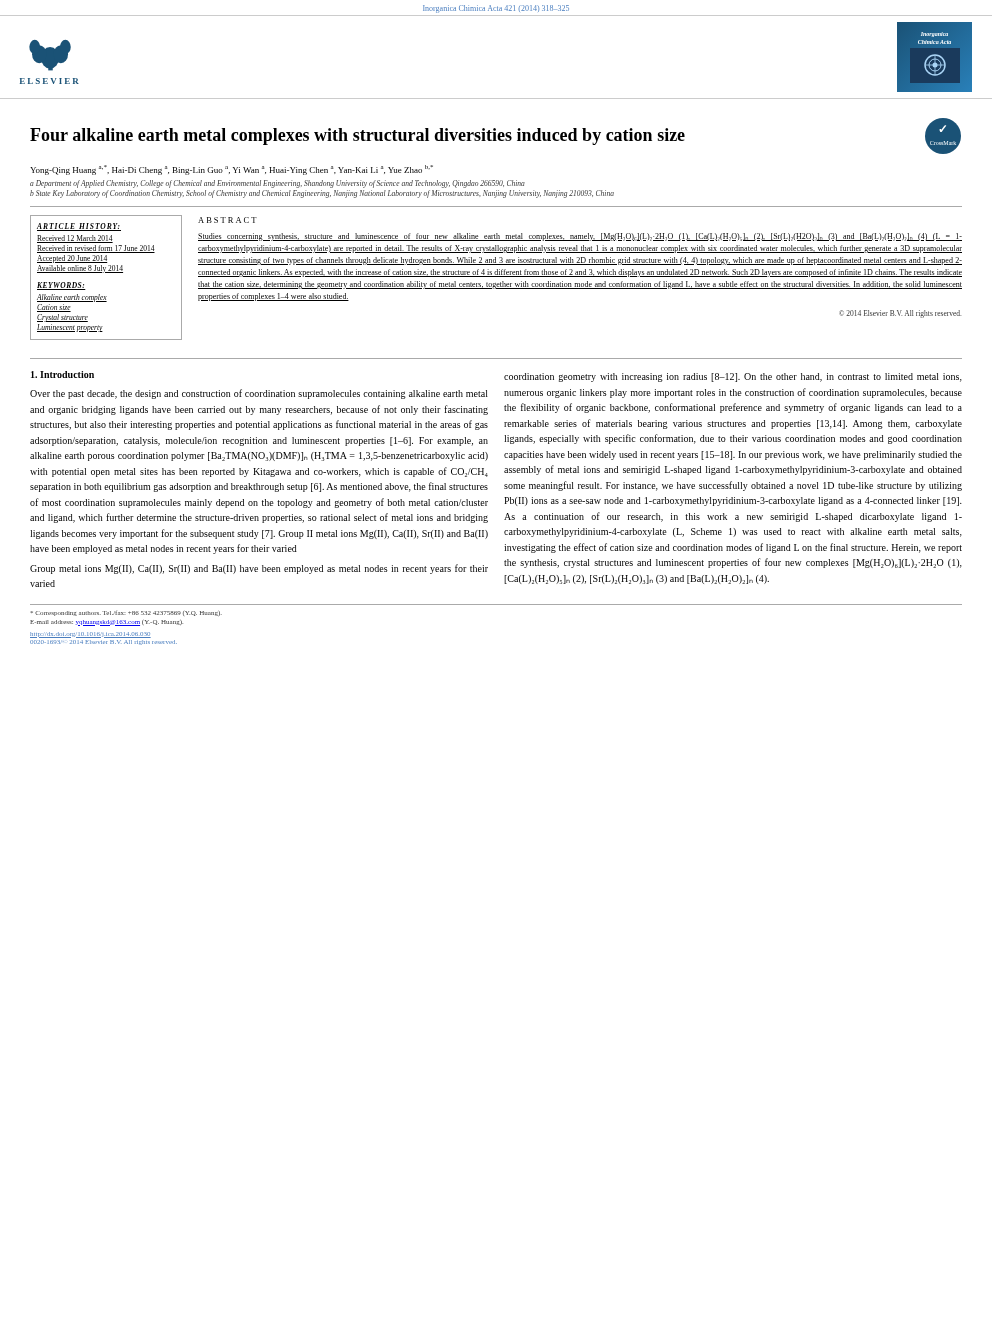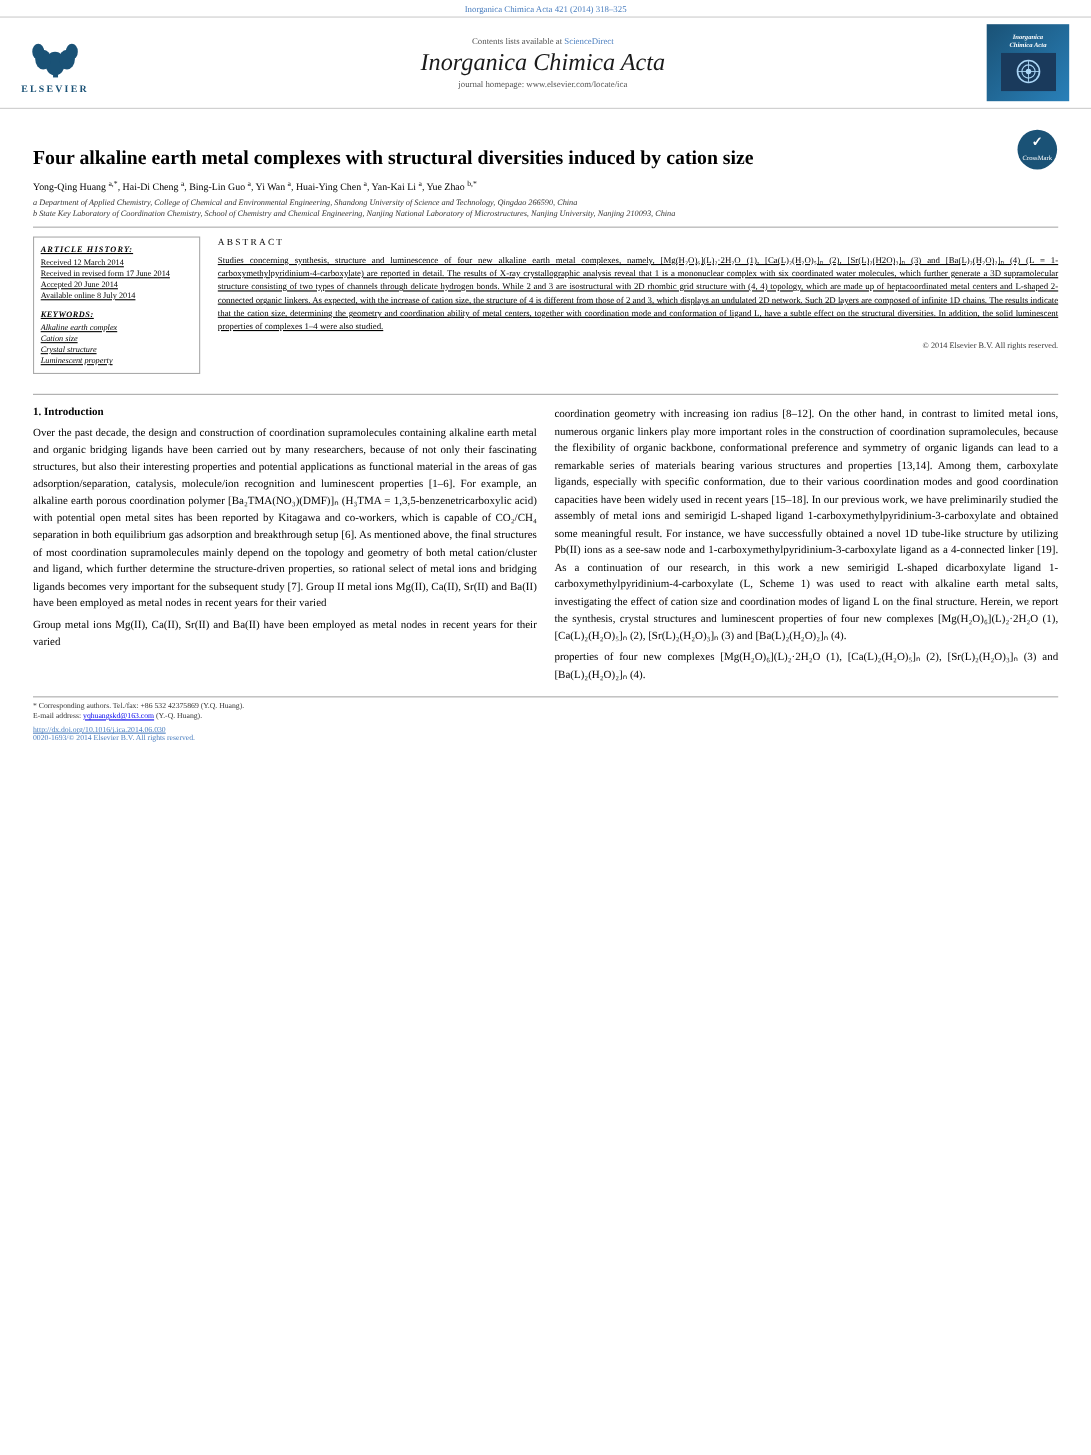--- a/index.html
+++ b/index.html
@@ -92,21 +92,21 @@
       padding: 4px;
       text-align: center;
     }
 
     .content-area {
       padding: 10px 30px;
     }
 
     .article-title-section {
       display: flex;
-      align-items: flex-end;
+      align-items: center;
       justify-content: space-between;
       margin-bottom: 8px;
       padding-top: 8px;
     }
 
     .article-title {
       font-size: 18px;
       font-weight: bold;
       color: #000;
       line-height: 1.3;
@@ -309,28 +309,20 @@
       <rect x="25" y="38" width="5" height="8" fill="#1a5276"></rect>
       <ellipse cx="27" cy="32" rx="10" ry="12" fill="#1a5276"></ellipse>
       <ellipse cx="15" cy="28" rx="8" ry="10" fill="#1a5276"></ellipse>
       <ellipse cx="39" cy="28" rx="8" ry="10" fill="#1a5276"></ellipse>
       <ellipse cx="10" cy="20" rx="6" ry="8" fill="#1a5276"></ellipse>
       <ellipse cx="44" cy="20" rx="6" ry="8" fill="#1a5276"></ellipse>
     </svg>
     <div class="elsevier-text">ELSEVIER</div>
   </div>
 
-  <div class="journal-center">
-    <div class="science-direct">
-      <span>Contents lists available at</span>
-      <a href="#">ScienceDirect</a>
-    </div>
-    <div class="journal-title-main">Inorganica Chimica Acta</div>
-    <div class="homepage">journal homepage: www.elsevier.com/locate/ica</div>
-  </div>
 
   <div class="journal-logo-right">
     <div style="font-size:6px; margin-bottom:2px; font-style:italic; font-weight:bold;">Inorganica</div>
     <div style="font-size:6px; font-style:italic; font-weight:bold;">Chimica Acta</div>
     <div style="width:50px; height:35px; margin-top:3px; position:relative;">
       <svg viewBox="0 0 50 35" width="50" height="35">
         <rect x="0" y="0" width="50" height="35" fill="#1a3a5c"></rect>
         <circle cx="25" cy="17" r="10" fill="none" stroke="#aad4f5" stroke-width="1.5"></circle>
         <circle cx="25" cy="17" r="6" fill="none" stroke="#aad4f5" stroke-width="1"></circle>
         <circle cx="25" cy="17" r="2.5" fill="#aad4f5"></circle>
@@ -408,23 +400,20 @@
         <p style="margin-top:2px;">
           <span>Group metal</span>
           <span> ions Mg(II), Ca(II), Sr(II) and Ba(II) have been employed as metal nodes in recent years for their varied</span>
         </p>
       </div>
     </div>
 
     <div class="body-right">
       <div class="body-text">
         <p>coordination geometry with increasing ion radius [8–12]. On the other hand, in contrast to limited metal ions, numerous organic linkers play more important roles in the construction of coordination supramolecules, because the flexibility of organic backbone, conformational preference and symmetry of organic ligands can lead to a remarkable series of materials bearing various structures and properties [13,14]. Among them, carboxylate ligands, especially with specific conformation, due to their various coordination modes and good coordination capacities have been widely used in recent years [15–18]. In our previous work, we have preliminarily studied the assembly of metal ions and semirigid L-shaped ligand 1-carboxymethylpyridinium-3-carboxylate and obtained some meaningful result. For instance, we have successfully obtained a novel 1D tube-like structure by utilizing Pb(II) ions as a see-saw node and 1-carboxymethylpyridinium-3-carboxylate ligand as a 4-connected linker [19]. As a continuation of our research, in this work a new semirigid L-shaped dicarboxylate ligand 1-carboxymethylpyridinium-4-carboxylate (L, Scheme 1) was used to react with alkaline earth metal salts, investigating the effect of cation size and coordination modes of ligand L on the final structure. Herein, we report the synthesis, crystal structures and luminescent properties of four new complexes [Mg(H₂O)₆](L)₂·2H₂O (1), [Ca(L)₂(H₂O)₅]ₙ (2), [Sr(L)₂(H₂O)₃]ₙ (3) and [Ba(L)₂(H₂O)₂]ₙ (4).</p>
-        <p style="margin-top:2px;">
-          <span>properties of </span><span>four</span><span> new complexes [Mg(H₂O)₆](L)₂·2H₂O (1), [Ca(L)₂(H₂O)₅]ₙ (2), [Sr(L)₂(H₂O)₃]ₙ (3) and [Ba(L)₂(H₂O)₂]ₙ (4).</span>
-        </p>
       </div>
     </div>
 
   </div>
 
   <div class="footnote-area">
     <p>* Corresponding authors. Tel./fax: +86 532 42375869 (Y.Q. Huang).</p>
     <p>
       <span>E-mail address: </span>
       <a href="mailto:yqhuangskd@163.com">yqhuangskd@163.com</a>

